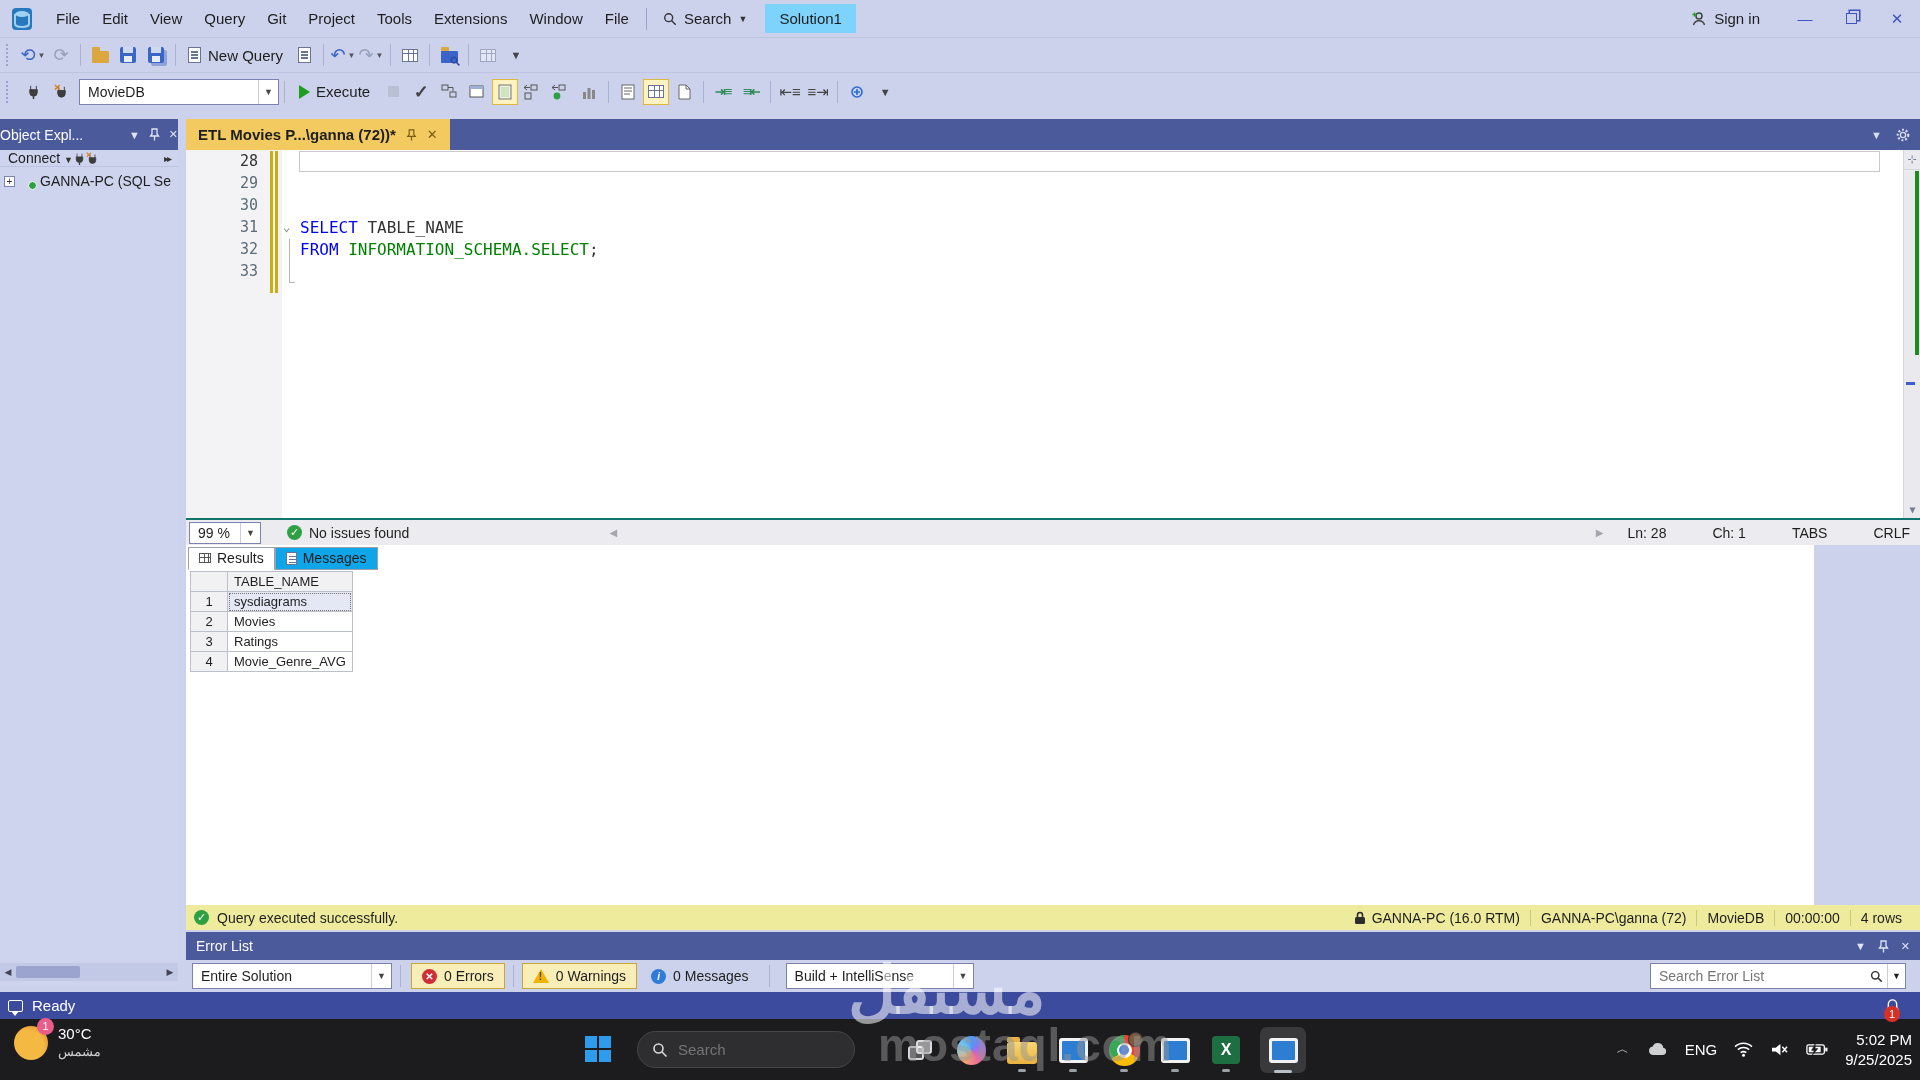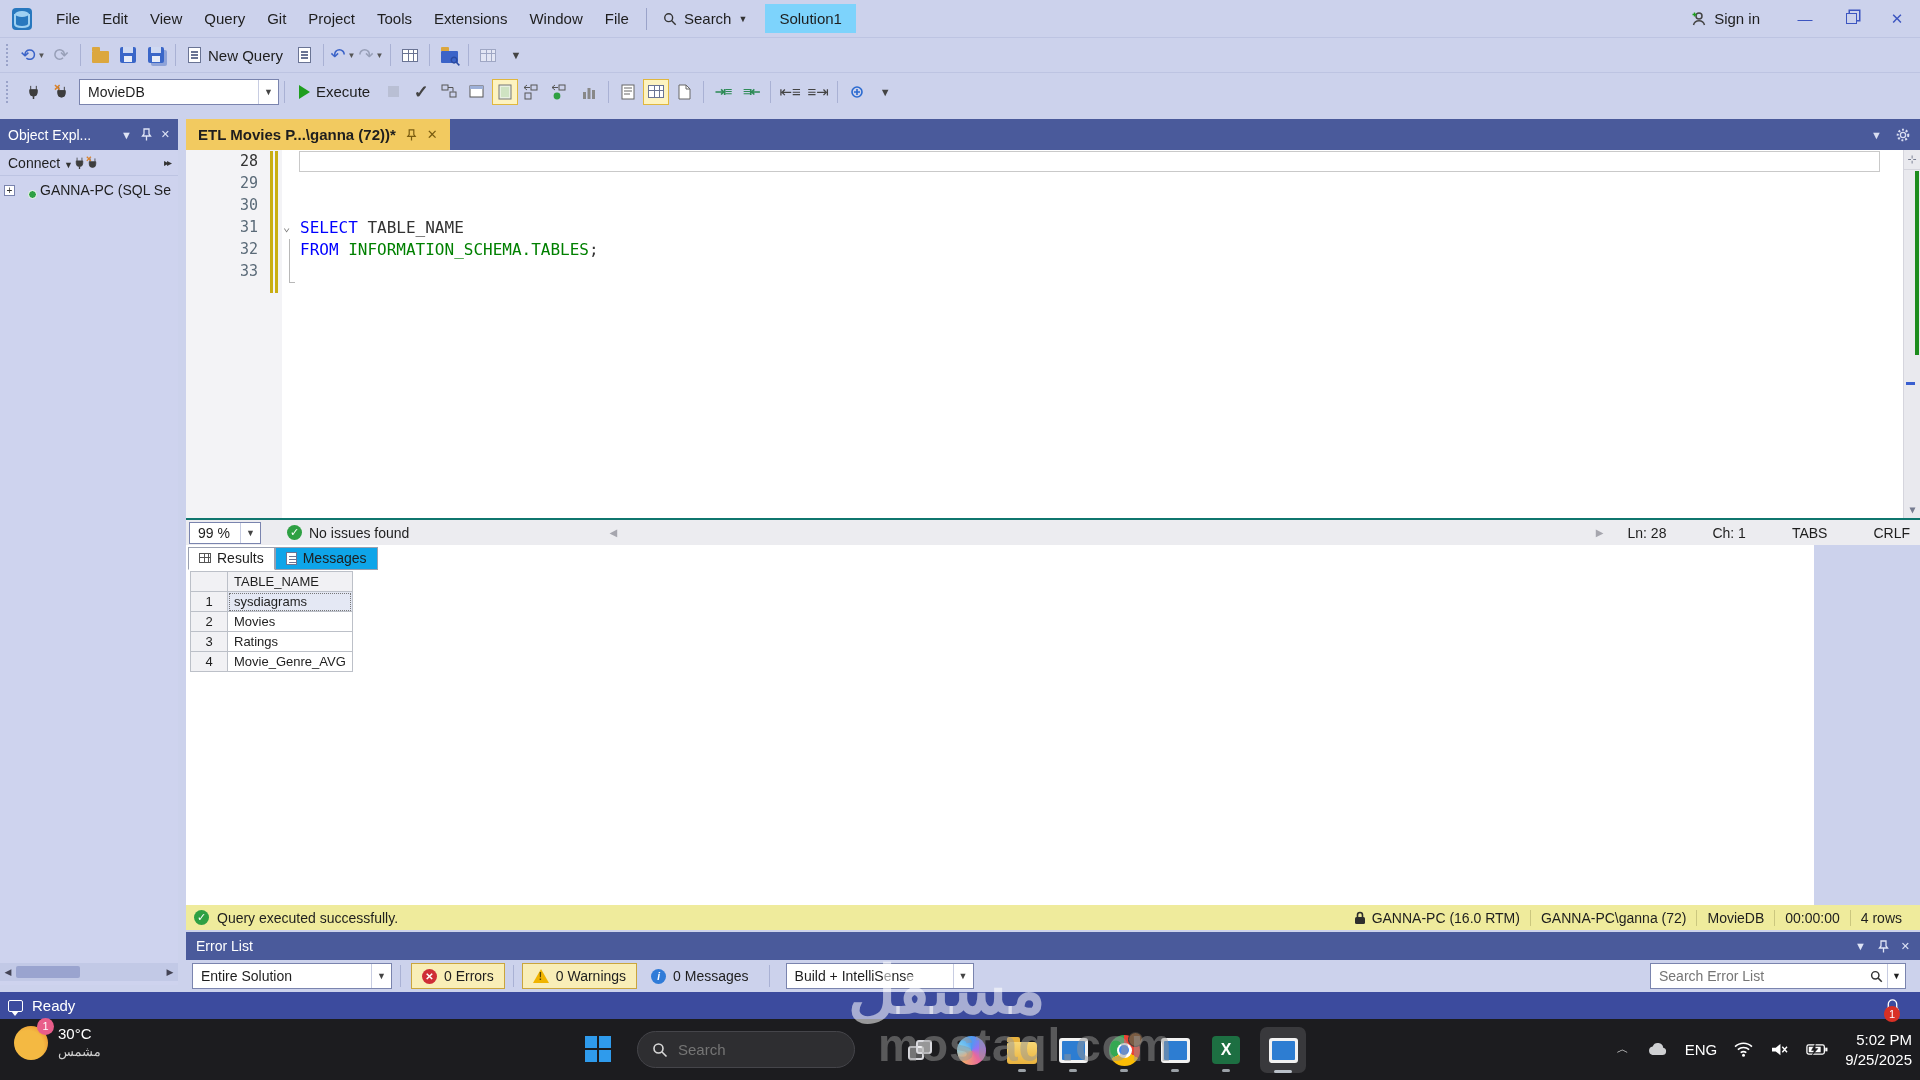--- a/index.html
+++ b/index.html
@@ -48,23 +48,23 @@
   .stop { width:11px; height:11px; background:#b9bfd4; }
   .gridico { width:16px; height:13px; border:1px solid #6a7494; background:linear-gradient(#fff 0 0) , #fff; position:relative; }
   .gridico::before { content:""; position:absolute; inset:0; background:
      linear-gradient(#6a7494,#6a7494) 0 3.5px/100% 1px no-repeat,
      linear-gradient(#6a7494,#6a7494) 5px 0/1px 100% no-repeat,
      linear-gradient(#6a7494,#6a7494) 10px 0/1px 100% no-repeat; }
   .indent-lines { font-size:13px; letter-spacing:-1px; color:#2e8b57; font-weight:bold; }
 
   
   .objexp { position:absolute; left:0; top:119px; width:178px; height:866px; background:#ced3ee; }
-  .panel-head { height:31px; background:#4a5a9b; color:#fff; display:flex; align-items:center; font-size:14px; padding:0 8px; }
+  .panel-head { height:31px; background:#4a5a9b; color:#fff; display:flex; align-items:center; font-size:14px; padding:0 0; }
   .panel-head .ph-icons { margin-left:auto; display:flex; align-items:center; gap:9px; font-size:11px; color:#dfe4f6; }
-  .connect-row { height:26px; display:flex; align-items:center; gap:0; padding:0 8px; font-size:14px; border-bottom:1px solid #bdc4e2; }
+  .connect-row { height:17px; display:flex; align-items:center; gap:0; padding:0 8px; font-size:14px; border-bottom:1px solid #bdc4e2; }
   .chev2 { margin-left:auto; font-size:10px; color:#333; letter-spacing:-2px; }
   .tree-row { display:flex; align-items:center; gap:5px; padding:6px 4px; font-size:14px; white-space:nowrap; overflow:hidden; }
   .plusbox { width:11px; height:11px; border:1px solid #7a84ae; background:#fff; font-size:10px; line-height:9px; text-align:center; color:#333; flex:0 0 auto; }
   .dbico { width:15px; height:14px; position:relative; flex:0 0 auto; }
   .dbico .cyl { width:13px; height:12px; background:#4e5a68; border-radius:6px/3px; }
   .dbico .dot { position:absolute; right:-2px; bottom:-2px; width:9px; height:9px; border-radius:50%; background:#2ea043; border:1px solid #fff; }
   .hscroll { position:absolute; left:0; bottom:4px; width:178px; height:18px; background:#c2c9e6; display:flex; align-items:center; }
   .hscroll .arr { width:16px; text-align:center; font-size:9px; color:#445; }
   .hscroll .thumb { width:64px; height:12px; background:#9aa4cf; border-radius:2px; }
 
@@ -486,21 +486,21 @@
       </div>
     <div class="eline" style="top:44px;">
         <span class="lnum">30</span>
       </div>
     <div class="eline" style="top:66px;">
         <span class="lnum">31</span>
       <span class="codetxt"><span class="kw">SELECT</span><span class="plain"> TABLE_NAME</span></span>
     </div>
     <div class="eline" style="top:88px;">
         <span class="lnum">32</span>
-      <span class="codetxt"><span class="kw">FROM</span><span class="sysobj"> INFORMATION_SCHEMA.TABLES</span><span class="plain">;</span></span>
+      <span class="codetxt"><span class="kw">FROM</span><span class="sysobj"> INFORMATION_SCHEMA.SELECT</span><span class="plain">;</span></span>
     </div>
     <div class="eline" style="top:110px;">
         <span class="lnum">33</span>
       </div>
 
     <span class="fold">⌄</span>
     <span class="foldline"></span>
 
     <div class="vscroll">
       <div class="splitbtn">⊹</div>

